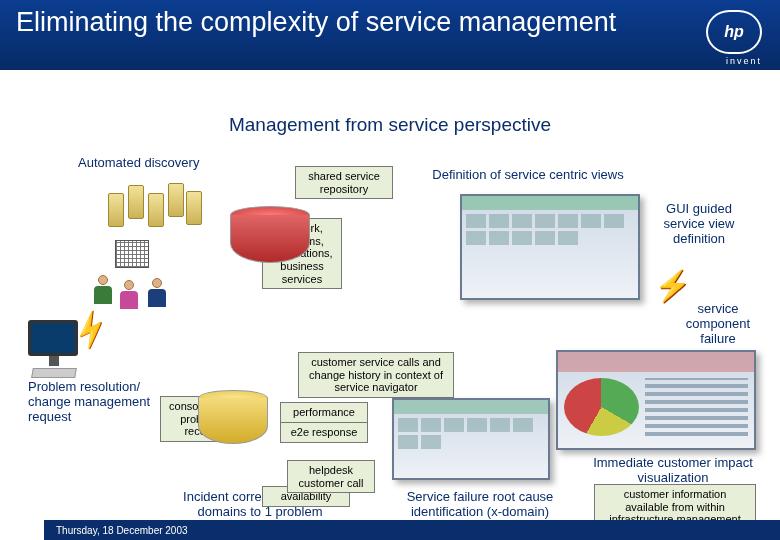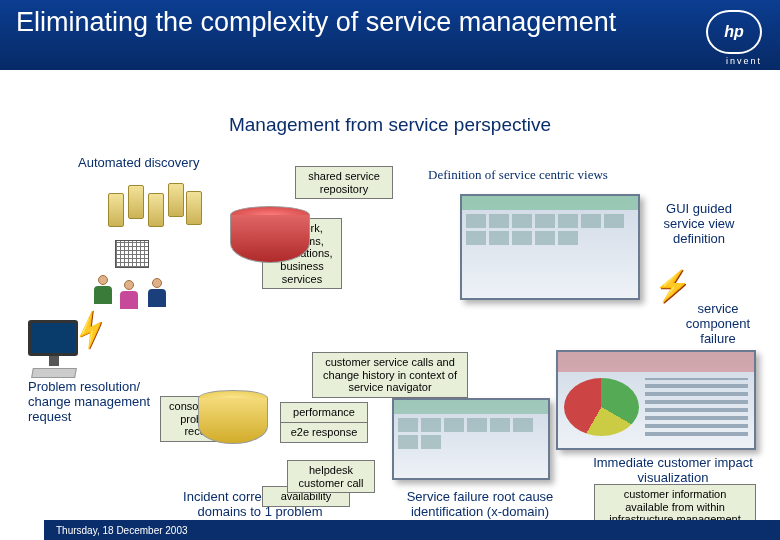--- a/index.html
+++ b/index.html
@@ -44,32 +44,32 @@
   <h1>Eliminating the complexity of service management</h1>
   <div class="hp-logo">
       <span>hp</span>
     </div>
   <div class="hp-invent">invent</div>
 </div>
 
 <div class="subtitle">Management from service perspective</div>
 
 <div class="lbl label-left" style="top:156px;left:78px;">Automated discovery</div>
-<div class="lbl" style="top:168px;left:388px;width:260px;font-family:Liberation Serif, serif;">Definition of service centric views</div>
+<div class="lbl" style="top:168px;left:398px;width:260px;">Definition of service centric views</div>
 <div class="lbl" style="top:202px;left:650px;width:98px;">GUI guided service view definition</div>
 <div class="lbl" style="top:302px;left:672px;width:92px;">service component failure</div>
 <div class="lbl label-left" style="top:380px;left:28px;width:130px;">Problem resolution/ change management request</div>
 <div class="lbl" style="top:456px;left:588px;width:170px;">Immediate customer impact visualization</div>
 <div class="lbl" style="top:490px;left:160px;width:200px;">Incident correlation from x-domains to 1 problem</div>
 <div class="lbl" style="top:490px;left:380px;width:200px;">Service failure root cause identification (x-domain)</div>
 
 <div class="box" style="top:166px;left:295px;width:98px;">shared service repository</div>
 <div class="box" style="top:218px;left:262px;width:80px;">network, systems, applications, business services</div>
 <div class="box" style="top:396px;left:160px;width:80px;">consolidated problem record</div>
-<div class="box" style="top:352px;left:312px;width:156px;">customer service calls and change history in context of service navigator</div>
+<div class="box" style="top:352px;left:298px;width:156px;">customer service calls and change history in context of service navigator</div>
 <div class="box" style="top:402px;left:280px;width:88px;">performance</div>
 <div class="box" style="top:422px;left:280px;width:88px;">e2e response</div>
 <div class="box" style="top:442px;left:262px;width:88px;margin-top:44px;">availability</div>
 <div class="box" style="top:460px;left:252px;width:88px;margin-left:35px;">helpdesk customer call</div>
 <div class="box" style="top:484px;left:594px;width:162px;">customer information available from within infrastructure management</div>
 
 <div style="position:absolute;top:206px;left:230px;">
   <div class="cyl-top"></div>
     <div class="cyl-body"></div>
 </div>

